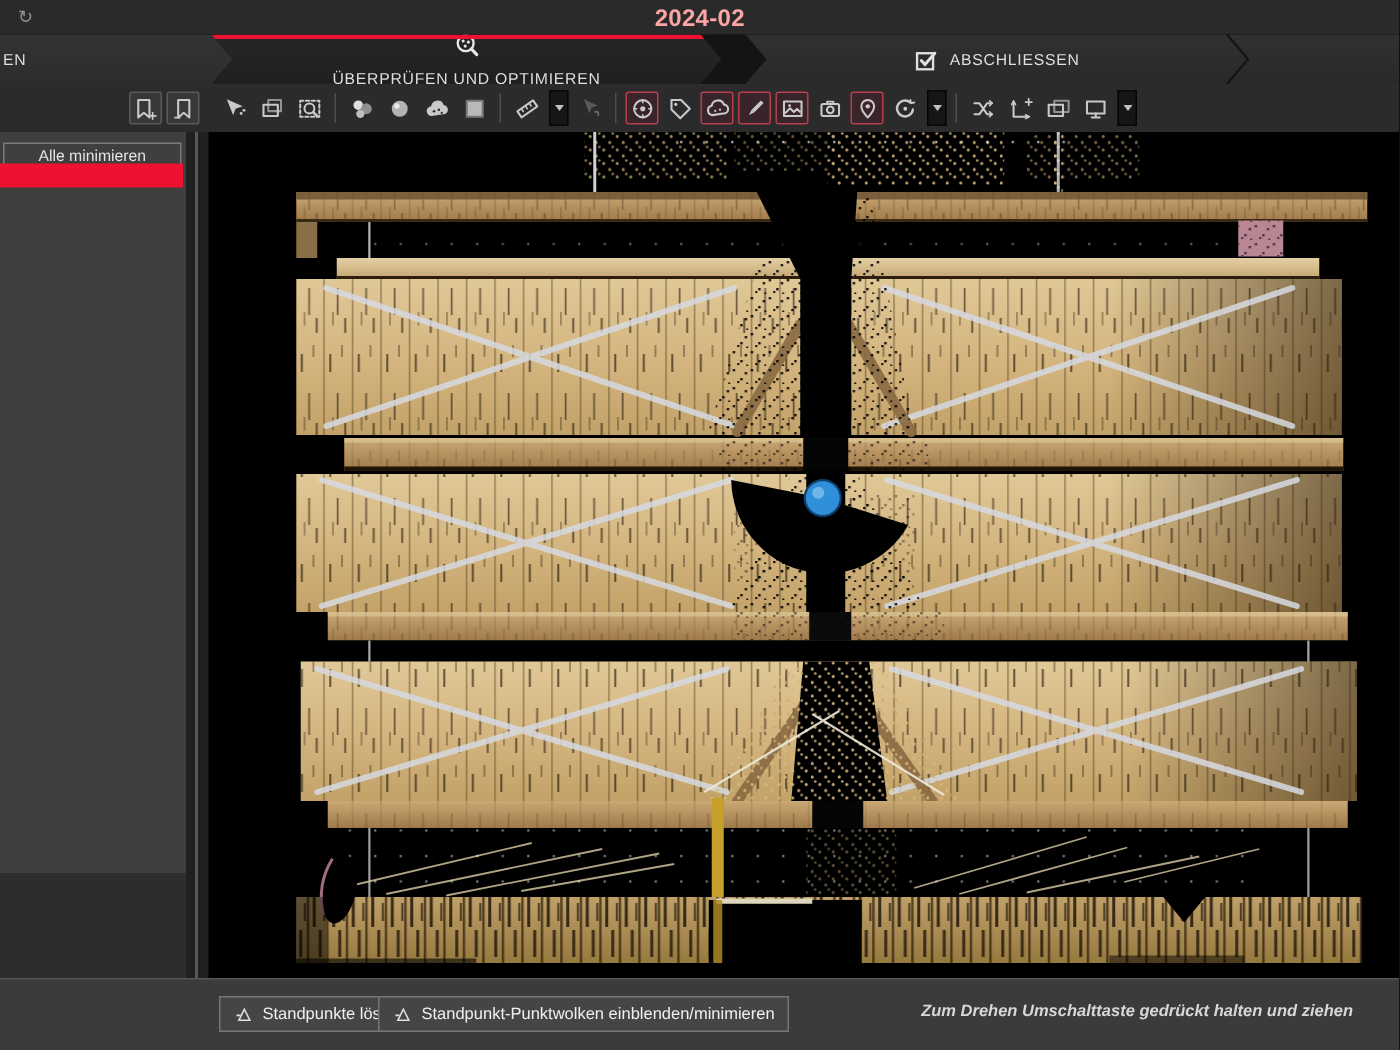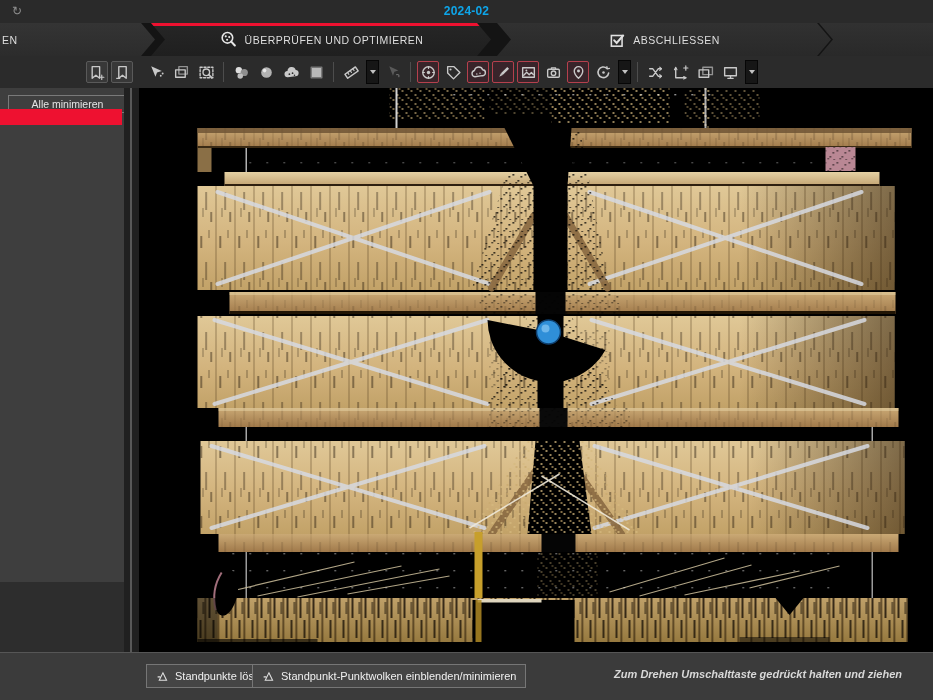--- a/index.html
+++ b/index.html
@@ -3,31 +3,31 @@
 <meta charset="utf-8">
 <style>
   html,body{margin:0;padding:0;background:#111;}
   .app{position:relative;width:933px;height:700px;overflow:hidden;
        background:#1e1e1e;font-family:"Liberation Sans",sans-serif;
        -webkit-font-smoothing:antialiased;}
   
   .titlebar{position:absolute;left:0;top:0;width:933px;height:23px;background:#2a2a2a;}
   .titlebar .redo{position:absolute;left:12px;top:4px;color:#8f8f8f;font-size:12px;}
   .titlebar .title{position:absolute;left:0;right:0;top:4px;text-align:center;
-       color:#0ea5e9;font-size:12px;font-weight:700;letter-spacing:.2px;}
+       color:#fca5a5;font-size:16px;font-weight:700;letter-spacing:.2px;}
   
   .tabbar{position:absolute;left:0;top:23px;width:933px;height:33px;background:#141414;}
   .wtab{position:absolute;top:0;height:33px;display:flex;align-items:center;justify-content:center;
         gap:7px;color:#dedede;font-size:10.5px;letter-spacing:.5px;}
   .wtab .tlabel{white-space:nowrap;}
   .tab-prev{left:0;width:153px;background:linear-gradient(#343434,#2c2c2c);
         clip-path:polygon(0 0,calc(100% - 14px) 0,100% 50%,calc(100% - 14px) 100%,0 100%);
         justify-content:flex-start;padding-left:2px;}
-  .tab-active{left:151px;width:340px;background:linear-gradient(#262626,#1f1f1f);
-        clip-path:polygon(0 0,calc(100% - 14px) 0,100% 50%,calc(100% - 14px) 100%,0 100%,14px 50%);}
+  .tab-active{left:141px;width:340px;background:linear-gradient(#262626,#1f1f1f);
+        clip-path:polygon(0 0,calc(100% - 14px) 0,100% 50%,calc(100% - 14px) 100%,0 100%,14px 50%);flex-direction:column;}
   .tab-active .redline{position:absolute;left:0;top:0;width:100%;height:3px;background:var(--accent);}
   .tab-next{left:497px;width:334px;background:linear-gradient(#313131,#292929);
         clip-path:polygon(0 0,calc(100% - 14px) 0,100% 50%,calc(100% - 14px) 100%,0 100%,14px 50%);}
   .tab-last{left:819px;width:114px;background:linear-gradient(#313131,#292929);
         clip-path:polygon(0 0,100% 0,100% 100%,0 100%,14px 50%);}
   .wtab svg{flex:0 0 auto;}
   
   .toolbar{position:absolute;left:0;top:56px;width:933px;height:32px;background:#2b2b2b;
         border-bottom:1px solid #161616;display:flex;align-items:center;}
   .tb-group{display:flex;align-items:center;gap:3px;}
@@ -41,21 +41,21 @@
   .tb-btn.disabled svg{opacity:.42;}
   .tb-dd{width:11px;height:22px;background:#161616;border:1px solid #060606;
         display:flex;align-items:center;justify-content:center;margin-left:1px;cursor:pointer;}
   .caret{width:0;height:0;border-left:3px solid transparent;border-right:3px solid transparent;
         border-top:4px solid #c2c2c2;}
   
   .sidebar{position:absolute;left:0;top:88px;width:124px;height:564px;background:#3e3e3e;}
   .sidebar .footer{position:absolute;left:0;bottom:0;width:100%;height:70px;background:#2d2d2d;}
   .collapse-btn{position:absolute;left:2px;top:7px;width:119px;height:15px;background:#3f3f3f;
         border:1px solid #7a7a7a;color:#e4e4e4;font-size:10.5px;font-family:inherit;
-        display:flex;align-items:center;justify-content:center;cursor:pointer;padding:8px;margin-left:6px;}
+        display:flex;align-items:center;justify-content:center;cursor:pointer;padding:8px;}
   .sel-row{position:absolute;left:0;top:21px;width:122px;height:16px;background:var(--accent);cursor:pointer;}
   .side-divider{position:absolute;left:124px;top:88px;width:15px;height:564px;background:#202020;}
   .side-divider .grip{position:absolute;left:6px;top:0;width:2px;height:100%;background:#585858;}
   
   .viewport{position:absolute;left:139px;top:88px;width:794px;height:564px;background:#000;cursor:grab;}
   
   .bottombar{position:absolute;left:0;top:652px;width:933px;height:48px;background:#3b3b3b;
         border-top:1px solid #565656;}
   .bb-btn{position:absolute;top:11px;height:24px;display:inline-flex;align-items:center;gap:6px;
         background:#454545;border:1px solid #767676;color:#f0f0f0;font-size:11px;

